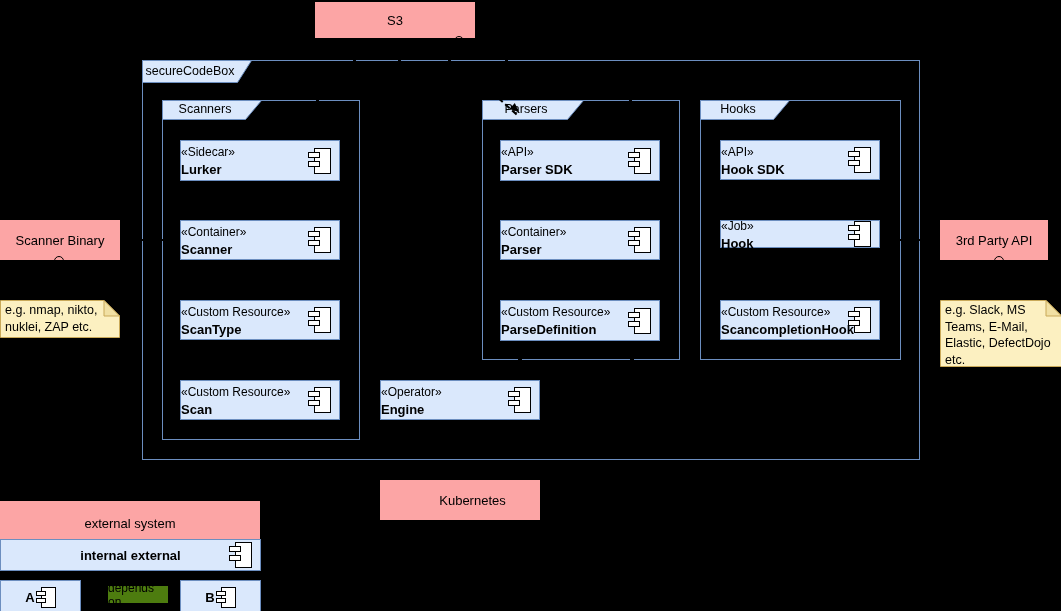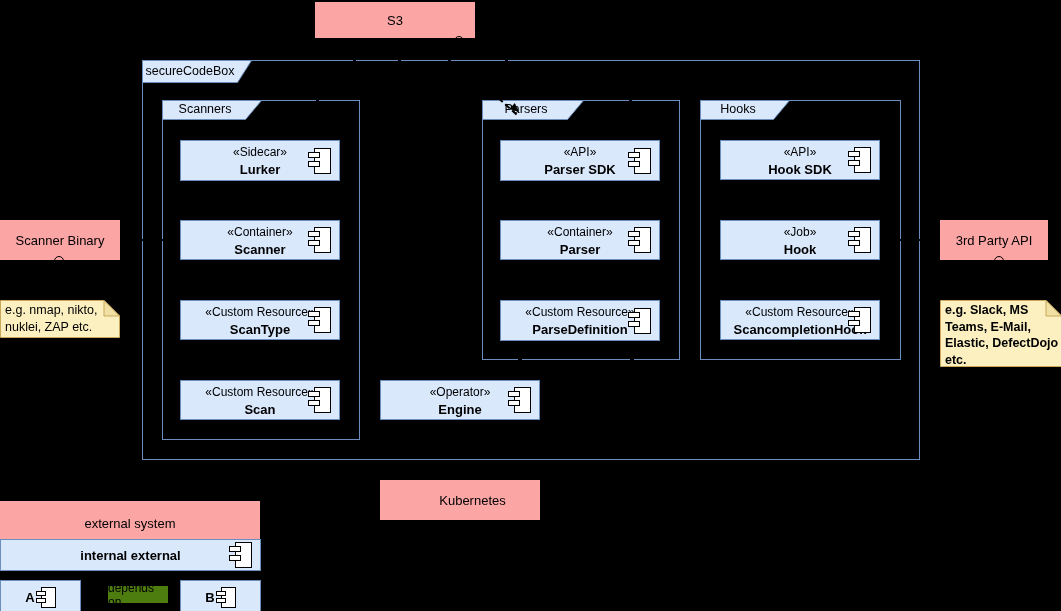--- a/index.html
+++ b/index.html
@@ -6,21 +6,21 @@
   body{
     width:1061px;height:611px;position:relative;overflow:hidden;
     background:#000;color:#000;
     font-family:"Liberation Sans", sans-serif;
   }
   .abs{position:absolute;box-sizing:border-box;}
   
   .wbox{background:#fca5a5;display:flex;align-items:center;justify-content:center;font-size:13px;}
   
   .comp{background:#DAE8FC;border:1px solid #6C8EBF;display:flex;align-items:center;justify-content:center;}
-  .ctext{text-align:center;line-height:18px;font-size:12px;width:100%;}
+  .ctext{text-align:left;line-height:18px;font-size:12px;width:100%;}
   .cname{font-weight:bold;font-size:13px;line-height:17px;}
   
   .container{border:1px solid #6C8EBF;background:transparent;}
   .tab{z-index:2;}
   .tab svg{position:absolute;left:0;top:0;}
   .tabtext{position:absolute;left:0;top:0;right:14px;bottom:2px;display:flex;align-items:center;justify-content:center;font-size:12.5px;}
   
   .uml-icon{position:relative;width:17px;height:26px;background:#fff;border:1.5px solid #000;box-sizing:border-box;flex:none;}
   .uml-icon .p{position:absolute;left:-7px;width:12px;height:6px;background:#fff;border:1.5px solid #000;box-sizing:border-box;}
   .uml-icon .p1{top:3px;}
@@ -59,30 +59,30 @@
   #hooks-tab{left:700px;top:100px;width:90px;height:20px;}
 
   #c-lurker{left:180px;top:140px;width:160px;height:41px;}
   #c-scanner{left:180px;top:220px;width:160px;height:40px;}
   #c-scantype{left:180px;top:300px;width:160px;height:40px;}
   #c-scan{left:180px;top:380px;width:160px;height:40px;}
   #c-parser-sdk{left:500px;top:140px;width:160px;height:41px;}
   #c-parser{left:500px;top:220px;width:160px;height:40px;}
   #c-parsedefinition{left:500px;top:300px;width:160px;height:41px;}
   #c-hook-sdk{left:720px;top:140px;width:160px;height:40px;}
-  #c-hook{left:720px;top:220px;width:160px;height:40px;}
+  #c-hook{left:720px;top:220px;width:160px;height:28px;}
   #c-schook{left:720px;top:300px;width:160px;height:40px;}
   #c-engine{left:380px;top:380px;width:160px;height:40px;}
 
   #lp-s3{left:454px;top:36px;}
   #lp-sb{left:54px;top:256px;}
   #lp-tp{left:994px;top:256px;}
 
   #note-left{left:0;top:300px;width:120px;height:38px;}
-  #note-right{left:940px;top:300px;width:122px;height:67px;font-weight:bold;}
+  #note-right{left:940px;top:300px;width:122px;height:67px;}
 
   #external-system{left:0;top:501px;width:260px;height:44px;}
   #internal-component{left:0;top:539px;width:261px;height:32px;font-weight:bold;font-size:13px;}
   #legend-a{left:0;top:580px;width:81px;height:34px;}
   #legend-b{left:180px;top:580px;width:81px;height:34px;}
   #depends-label{left:108px;top:586px;width:60px;height:17px;}
   #legend-line{left:81px;top:594px;width:99px;height:2px;z-index:1;}
 
   #conn-left{left:120px;top:239px;width:60px;height:2px;}
   #conn-right{left:880px;top:239px;width:60px;height:2px;}

